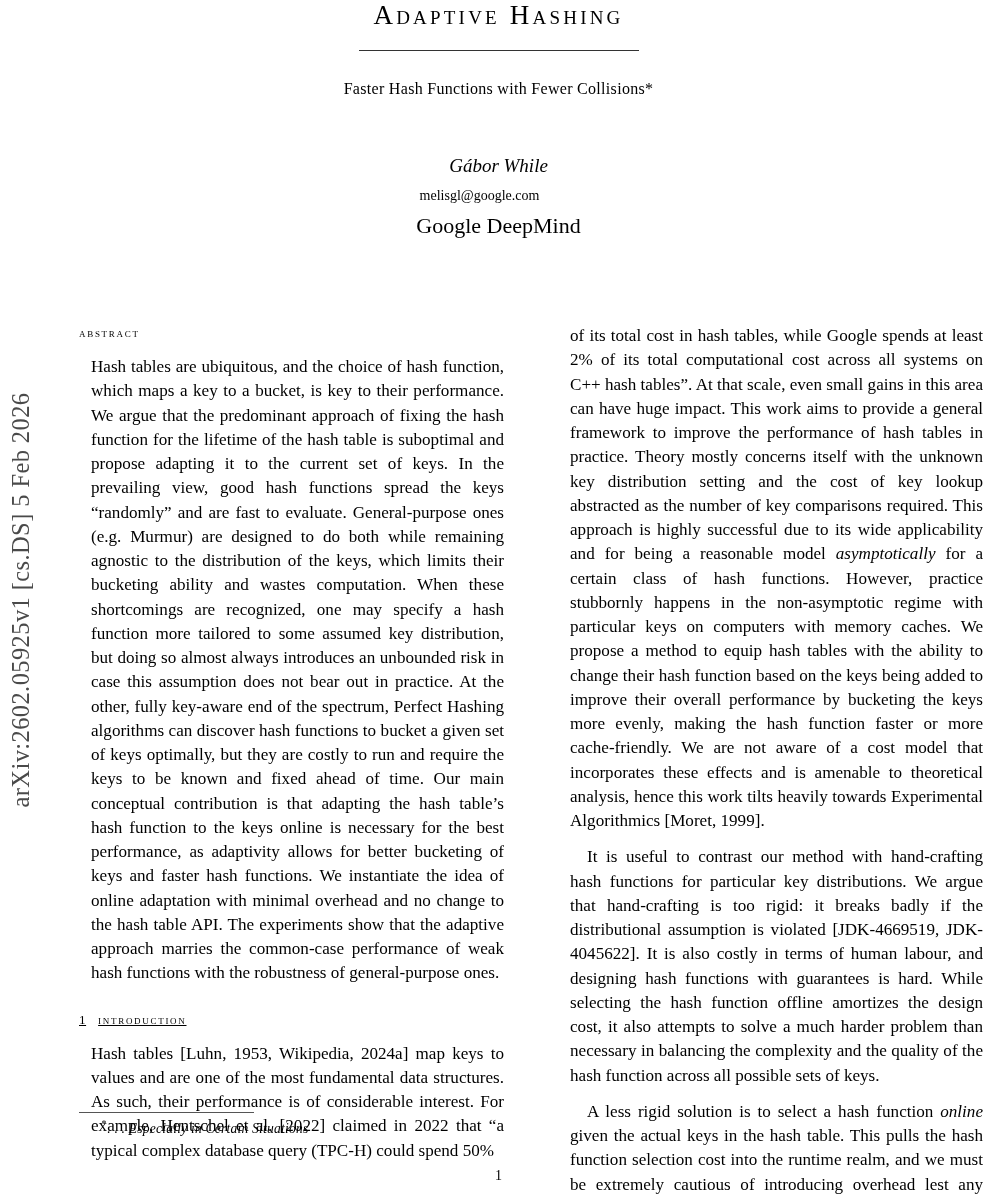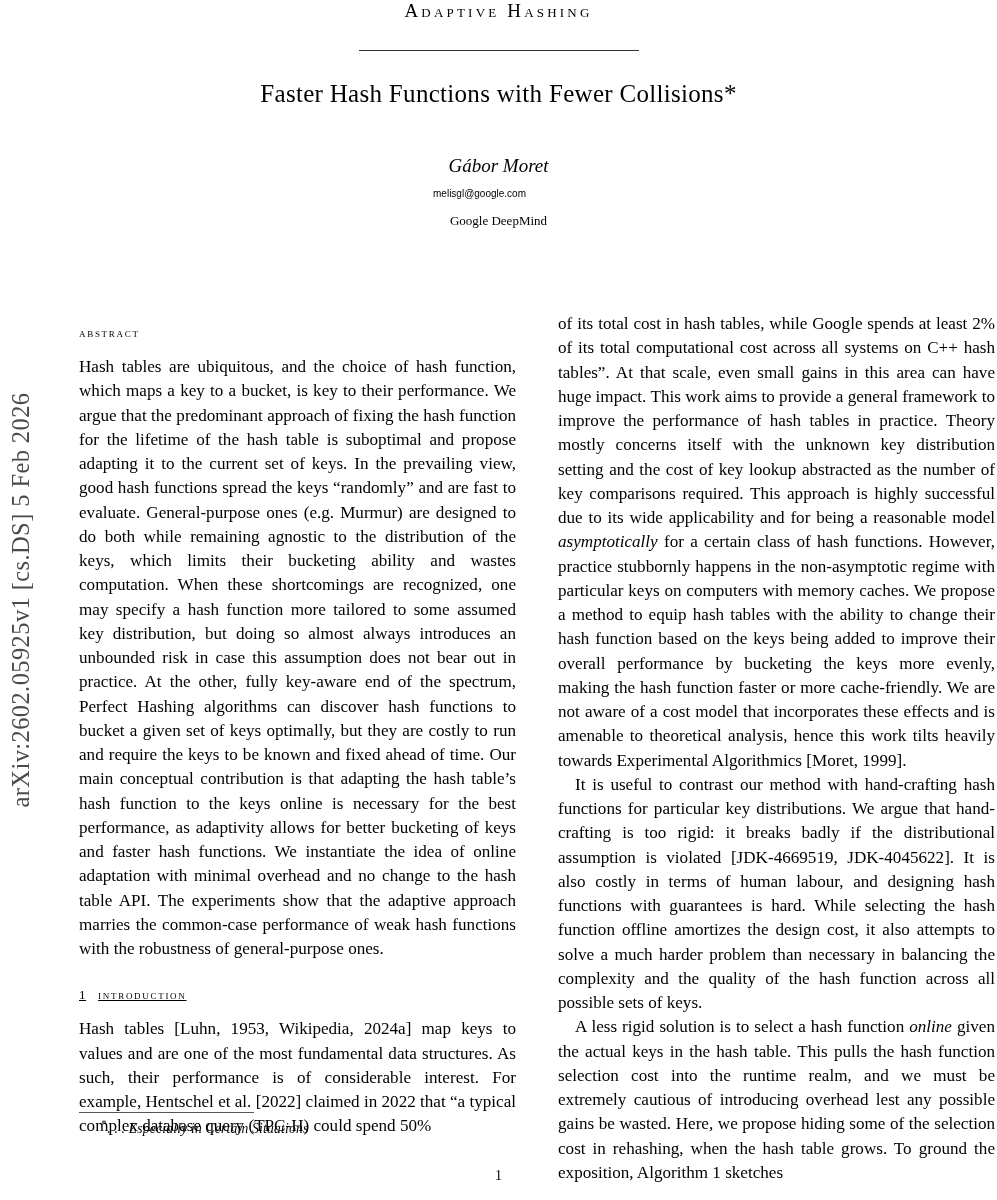--- a/index.html
+++ b/index.html
@@ -43,69 +43,69 @@
     width: 997px;
     height: 1200px;
   }
 
   .title {
     position: absolute;
     left: 0;
     top: 0;
     width: 997px;
     text-align: center;
-    font-size: 19px;
+    font-size: 27px;
     letter-spacing: 3.2px;
     font-variant: small-caps;
   }
 
   .title-rule {
     position: absolute;
     left: 50%;
     top: 50px;
     width: 280px;
     margin-left: -140px;
     border-top: 1px solid #333;
   }
 
   .subtitle {
     position: absolute;
     left: 0;
     top: 80px;
     width: 997px;
     text-align: center;
-    font-size: 25px;
+    font-size: 16px;
     letter-spacing: 0.3px;
   }
 
   .author {
     position: absolute;
     left: 0;
     top: 155px;
     width: 997px;
     text-align: center;
     font-size: 19px;
     font-style: italic;
   }
   .email {
     position: absolute;
     left: 0;
     top: 188px;
     width: 959px;
     text-align: center;
-    font-family: Liberation Sans, sans-serif;
-    font-size: 10px;
+    font-family: Liberation Serif, serif;
+    font-size: 14px;
   }
   .affiliation {
     position: absolute;
     left: 0;
     top: 213px;
     width: 997px;
     text-align: center;
-    font-size: 13px;
+    font-size: 22px;
   }
 
   .columns {
     position: absolute;
     left: 79px;
     top: 312px;
     width: 916px;
     height: 830px;
   }
   .col {
@@ -122,21 +122,21 @@
     font-variant: small-caps;
     text-transform: lowercase;
     margin: 13px 0 14px 0;
   }
   .section-head .num {
     margin-right: 12px;
     letter-spacing: 0.5px;
   }
 
   p.body {
-    margin: 0;
+    margin: 12px;
     font-size: 17.1px;
     line-height: 24.25px;
     text-align: justify;
     text-justify: inter-word;
     hyphens: auto;
   }
   p.body + p.body {
     text-indent: 17px;
   }
 
@@ -181,21 +181,21 @@
 <body>
 
 <div class="arxiv-stamp">arXiv:2602.05925v1  [cs.DS]  5 Feb 2026</div>
 
 <div class="page">
 
   <div class="title">Adaptive Hashing</div>
   <div class="title-rule"></div>
   <div class="subtitle">Faster Hash Functions with Fewer Collisions*</div>
 
-  <div class="author">Gábor Moret</div>
+  <div class="author">Gábor While</div>
   <div class="email">melisgl@google.com</div>
   <div class="affiliation">Google DeepMind</div>
 
   <div class="columns">
 
     <div class="col col-left">
       <div class="abstract-block">
         <div class="section-head">Abstract</div>
         <p class="body">Hash tables are ubiquitous, and the choice of hash function, which maps a key to a bucket, is key to their performance. We argue that the predominant approach of fixing the hash function for the lifetime of the hash table is suboptimal and propose adapting it to the current set of keys. In the prevailing view, good hash functions spread the keys “randomly” and are fast to evaluate. General-purpose ones (e.g. Murmur) are designed to do both while remaining agnostic to the distribution of the keys, which limits their bucketing ability and wastes computation. When these shortcomings are recognized, one may specify a hash function more tailored to some assumed key distribution, but doing so almost always introduces an unbounded risk in case this assumption does not bear out in practice. At the other, fully key-aware end of the spectrum, Perfect Hashing algorithms can discover hash functions to bucket a given set of keys optimally, but they are costly to run and require the keys to be known and fixed ahead of time. Our main conceptual contribution is that adapting the hash table’s hash function to the keys online is necessary for the best performance, as adaptivity allows for better bucketing of keys and faster hash functions. We instantiate the idea of online adaptation with minimal overhead and no change to the hash table API. The experiments show that the adaptive approach marries the common-case performance of weak hash functions with the robustness of general-purpose ones.</p>
       </div>

